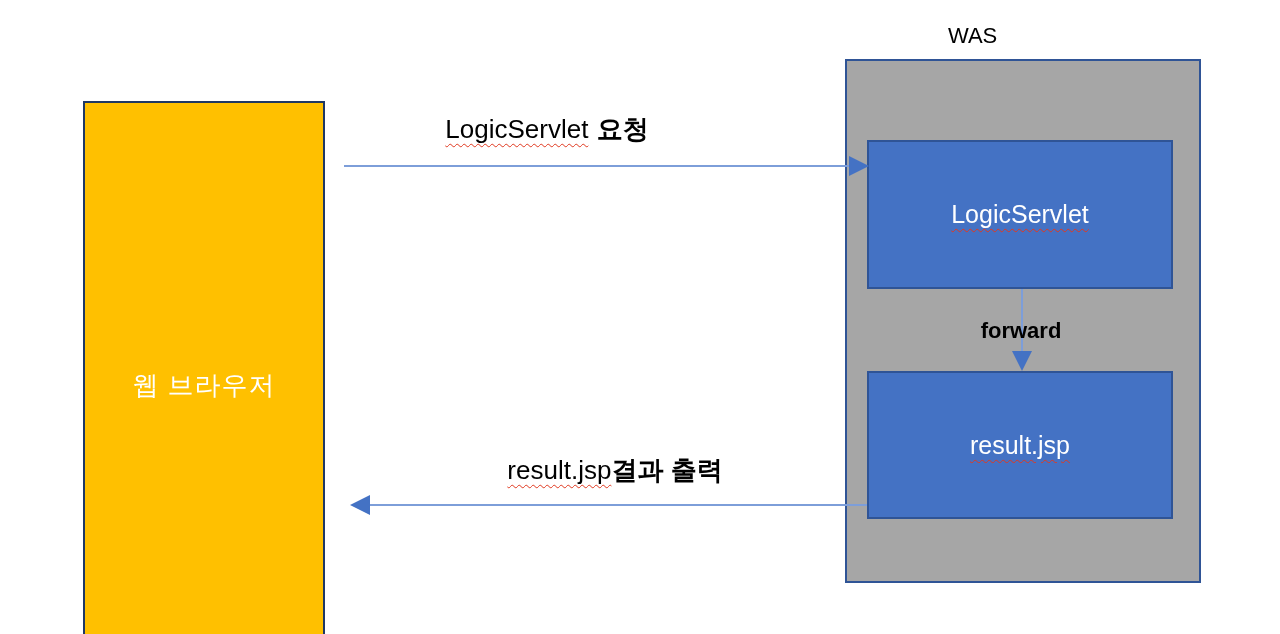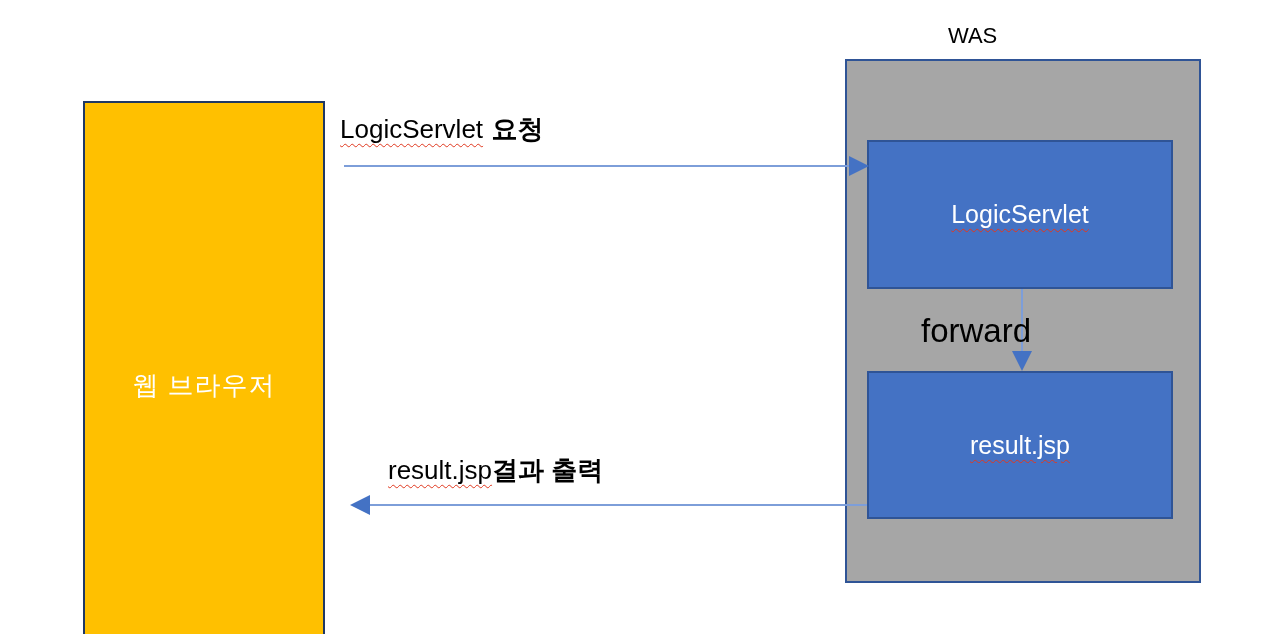--- a/index.html
+++ b/index.html
@@ -71,26 +71,27 @@
     color: var(--label-text, #000000);
     z-index: 4;
     white-space: nowrap;
   }
   #was-label {
     left: 948px; top: 21px;
     font-size: 22px;
     line-height: 30px;
   }
   .arrow-label {
+    text-align: center;
     font-size: 26px;
     line-height: 32px;
   }
   #request-label  { left: 340px; top: 113px; width: 414px; }
-  #response-label { left: 388px; top: 454px; width: 414px; }
-  #forward-label  { left: 921px; top: 315px; width: 200px; font-size: 33px; }
+  #response-label { left: 408px; top: 454px; width: 414px; }
+  #forward-label  { left: 921px; top: 315px; width: 200px; font-size: 22px; font-weight: bold; }
   .ko {
     font-weight: bold;
   }
   .ko-spaced {
     margin-left: 0.32em;
   }
   .squiggle {
     text-decoration-line: underline;
     text-decoration-style: wavy;
     text-decoration-color: var(--squiggle, #E0381F);

